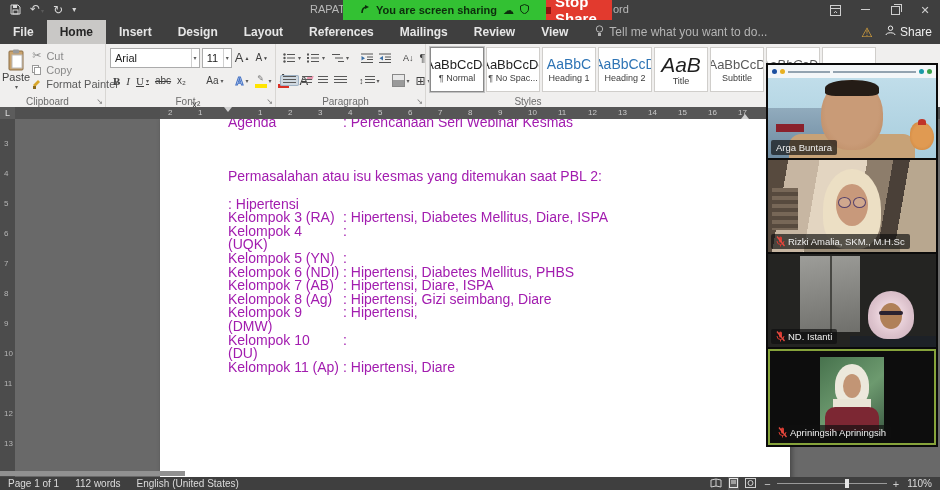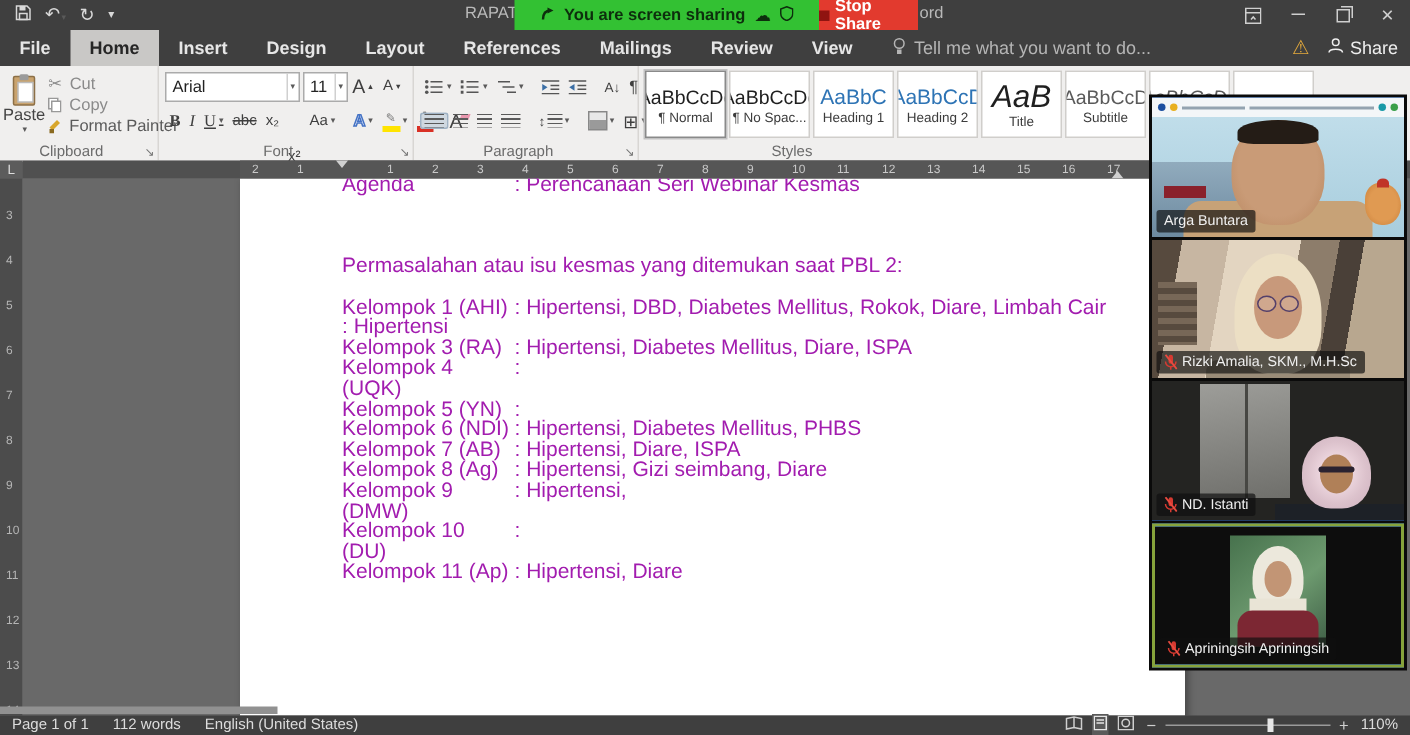--- a/index.html
+++ b/index.html
@@ -7,21 +7,21 @@
   .app{position:relative;width:940px;height:490px;overflow:hidden;background:#696969;}
   i,b{font-style:normal;font-weight:normal;}
 
   
   .titlebar{position:absolute;left:0;top:0;width:940px;height:20px;background:#3f3f3f;display:flex;align-items:center;color:#d6d6d6;font-size:11px;}
   .qat{display:flex;align-items:center;gap:9px;padding-left:10px;}
   .qat .g{color:#d8d8d8;font-size:12px;line-height:12px;cursor:default;}
   .ttl-left{position:absolute;left:310px;top:3px;color:#b9b9b9;}
   .ttl-right{position:absolute;left:613px;top:3px;color:#b9b9b9;}
   .share-banner{position:absolute;left:343px;top:0;height:20px;width:203px;background:#33c133;display:flex;align-items:center;justify-content:center;gap:6px;color:#0d2e0d;font-weight:bold;font-size:11px;}
-  .stop-share{position:absolute;left:546px;top:0;height:20px;width:66px;background:#e23a2e;color:#fff;font-size:11px;font-weight:bold;display:flex;align-items:center;justify-content:center;gap:4px;cursor:pointer;}
+  .stop-share{position:absolute;left:546px;top:0;height:20px;width:66px;background:#e23a2e;color:#fff;font-size:15px;font-weight:bold;display:flex;align-items:center;justify-content:center;gap:4px;cursor:pointer;}
   .stop-sq{width:7px;height:7px;background:#8f1410;display:inline-block;}
   .winctl{position:absolute;right:0;top:0;height:20px;display:flex;align-items:center;gap:0;}
   .winbtn{width:30px;height:20px;display:flex;align-items:center;justify-content:center;color:#cfcfcf;font-size:11px;cursor:pointer;}
   .win-min{width:9px;border-top:1px solid #cfcfcf;height:1px;display:inline-block;}
   .win-restore{width:7px;height:7px;border:1px solid #cfcfcf;position:relative;display:inline-block;}
   .win-restore:before{content:'';position:absolute;top:-3px;left:2px;width:7px;height:7px;border-top:1px solid #cfcfcf;border-right:1px solid #cfcfcf;}
 
   
   .tabrow{position:absolute;left:0;top:20px;width:940px;height:24px;background:#3f3f3f;display:flex;align-items:stretch;color:#e6e6e6;font-size:12px;}
   .rtab{padding:0 13px;display:flex;align-items:center;cursor:pointer;font-weight:bold;}
@@ -104,21 +104,21 @@
   .statusbar .left{display:flex;gap:16px;padding-left:8px;}
   .statusbar .right{margin-left:auto;display:flex;align-items:center;gap:8px;padding-right:8px;}
   .viewicons{display:flex;gap:6px;align-items:center;}
   .zoomslider{display:flex;align-items:center;gap:6px;}
   .ztrack{position:relative;width:110px;height:1px;background:#9a9a9a;}
   .zthumb{position:absolute;left:62%;top:-4px;width:4px;height:9px;background:#e6e6e6;}
   .zbtn{color:#cfcfcf;font-size:11px;cursor:pointer;}
 
   
   .vpanel{position:absolute;left:766px;top:63px;width:172px;height:384px;background:#0a0a0a;z-index:50;display:flex;flex-direction:column;gap:2px;padding:2px;box-sizing:border-box;}
-  .vtile{position:relative;flex:1;background:#3b82f6;overflow:hidden;text-align:right;}
+  .vtile{position:relative;flex:1;background:#7f1d1d;overflow:hidden;text-align:right;}
   .vtile.active{border:2px solid #86a33b;}
   .nameplate{position:absolute;left:3px;bottom:3px;background:rgba(15,15,15,.68);color:#efefef;font-size:9.5px;padding:2px 5px;border-radius:2px;display:flex;align-items:center;gap:3px;z-index:5;white-space:nowrap;max-width:160px;overflow:hidden;}
   .scene{position:absolute;inset:0;overflow:hidden;}
 
   
   .sc-arga{background:linear-gradient(#c4e0ec,#a8cddd);}
   .sc-arga .banner{position:absolute;top:0;left:0;right:0;height:13px;background:#f3f6f8;display:flex;align-items:center;gap:3px;padding:0 4px;}
   .mini-dot{width:5px;height:5px;border-radius:50%;flex:none;}
   .mini-bar{height:2px;background:#93a3b0;flex:1;}
   .sc-arga .building{position:absolute;left:0;bottom:0;width:58px;height:50px;background:linear-gradient(#91abbd,#6d8aa0);}
@@ -491,24 +491,20 @@
           <span class="doc-label">Agenda</span>
           <span>: Perencanaan Seri Webinar Kesmas</span>
         </div>
         <div class="blank"></div>
           <div class="blank"></div>
           <div class="blank"></div>
         <div>Permasalahan atau isu kesmas yang ditemukan saat PBL 2:</div>
         <div class="blank"></div>
         <div>
             <div class="doc-row">
-              <span class="doc-label">Kelompok 1 (AHI)</span>
-              <span>: Hipertensi, DBD, Diabetes Mellitus, Rokok, Diare, Limbah Cair</span>
-            </div>
-            <div class="doc-row">
               <span>: Hipertensi</span>
             </div>
             <div class="doc-row">
               <span class="doc-label">Kelompok 3 (RA)</span>
               <span>: Hipertensi, Diabetes Mellitus, Diare, ISPA</span>
             </div>
             <div class="doc-row">
               <span class="doc-label">Kelompok 4 (UQK)</span>
               <span>:</span>
             </div>

